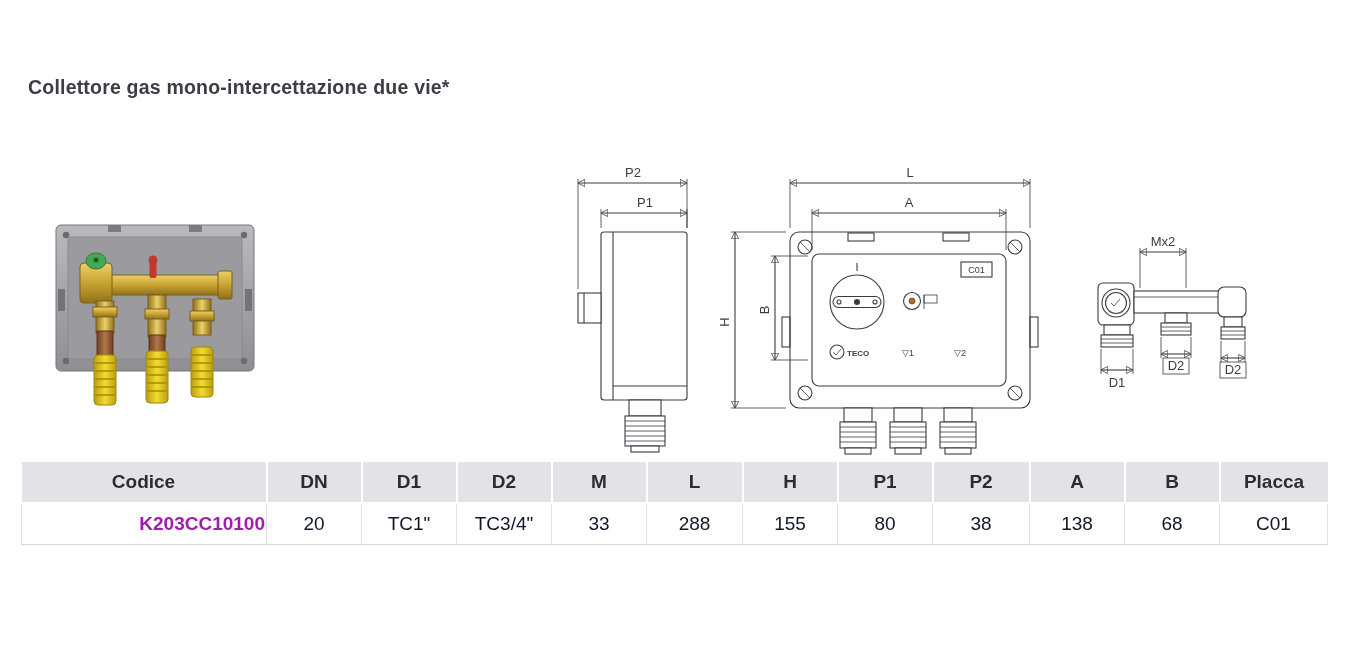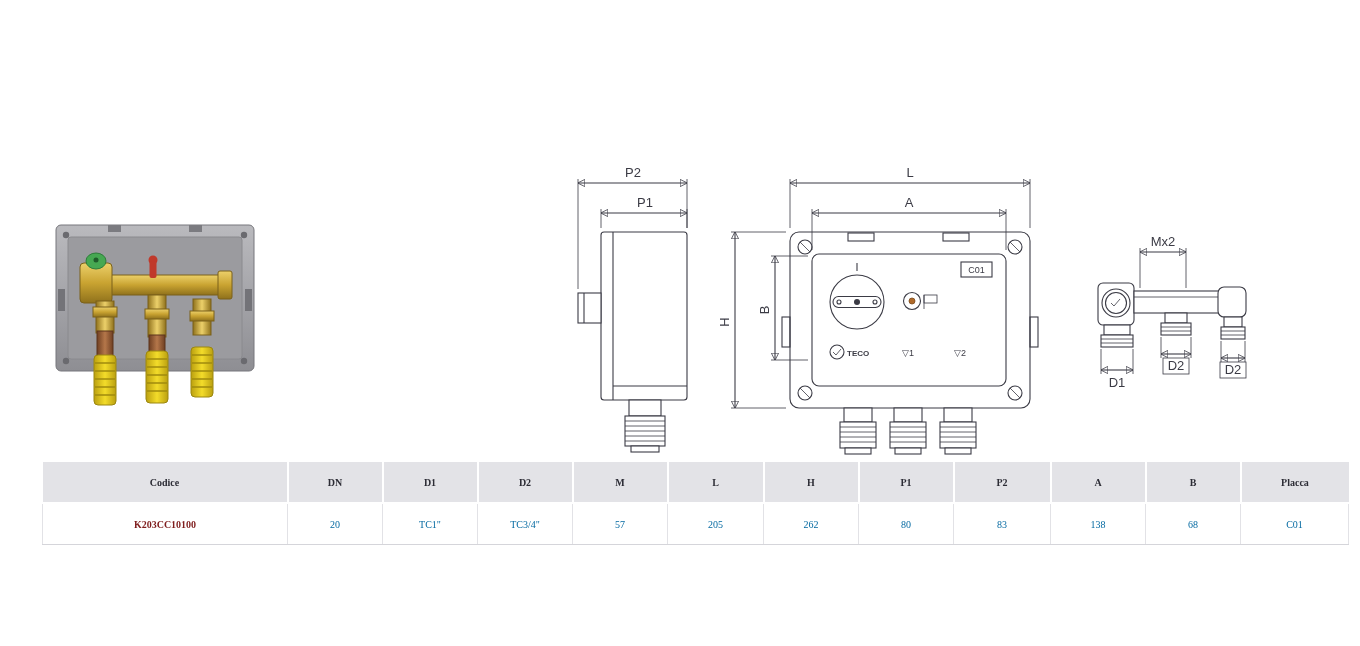--- a/index.html
+++ b/index.html
@@ -12,35 +12,36 @@
   .draw rect,.draw line,.draw path,.draw circle{stroke:#3b3b45;stroke-width:1.1;fill:none;}
   .draw .fw{fill:#fff;}
   .draw .thin{stroke-width:.8;}
   .draw text{stroke:none;fill:#3b3b45;font-family:"Liberation Sans",sans-serif;
         font-size:13px;text-anchor:middle;}
   .draw text.t9{font-size:9px;}
   .draw text.t8{font-size:8px;text-anchor:start;font-weight:bold;}
   .draw .solid{fill:#3b3b45;stroke:none;}
   .draw .orange{fill:#b06a2a;stroke:#7a4a1d;stroke-width:.8;}
   
-  table.dims{position:absolute;left:42px;top:462px;width:1306px;border-collapse:collapse;
-        table-layout:fixed;font-size:10px;font-family:Liberation Serif, serif;}
+  table.dims{position:absolute;left:21px;top:462px;width:1306px;border-collapse:collapse;
+        table-layout:fixed;font-size:19px;}
   table.dims th{background:#e3e3e7;color:#2c2c35;font-weight:700;height:38px;
         border-right:2px solid #fff;border-bottom:2px solid #fff;text-align:center;}
   table.dims th:last-child{border-right:none;}
-  table.dims td{height:38px;text-align:center;color:#0369a1;background:#fff;
+  table.dims td{height:38px;text-align:center;color:#0f172a;background:#fff;
         border-right:1px solid #e2e2e6;border-bottom:1px solid #d5d5da;}
-  table.dims td:first-child{border-left:1px solid #e2e2e6;font-weight:700;color:#7f1d1d;}
+  table.dims td:first-child{border-left:1px solid #e2e2e6;font-weight:700;color:#a21caf;text-align:right;}
   table.dims td:last-child{border-right:1px solid #e2e2e6;}
 </style>
 </head>
 <body>
 
 <div class="page">
 
+  <h1 class="title">Collettore gas mono-intercettazione due vie*</h1>
 
   <svg style="left:50px;top:213px" width="215" height="200" viewBox="0 0 215 200">
     <defs>
       <linearGradient id="gPlate" x1="0" y1="0" x2="0" y2="1">
         <stop offset="0" stop-color="#bababe"></stop>
           <stop offset="1" stop-color="#8e8e93"></stop>
       </linearGradient>
       <linearGradient id="gBrass" x1="0" y1="0" x2="0" y2="1">
         <stop offset="0" stop-color="#ecd06a"></stop>
           <stop offset=".5" stop-color="#c9a331"></stop>
@@ -307,25 +308,25 @@
         <th>B</th>
         <th>Placca</th>
       </tr>
     </thead>
     <tbody>
       <tr>
         <td>K203CC10100</td>
         <td>20</td>
         <td>TC1"</td>
         <td>TC3/4"</td>
-        <td>57</td>
-        <td>205</td>
-        <td>262</td>
+        <td>33</td>
+        <td>288</td>
+        <td>155</td>
         <td>80</td>
-        <td>83</td>
+        <td>38</td>
         <td>138</td>
         <td>68</td>
         <td>C01</td>
       </tr>
     </tbody>
   </table>
 
 </div>
 
 </body></html>

